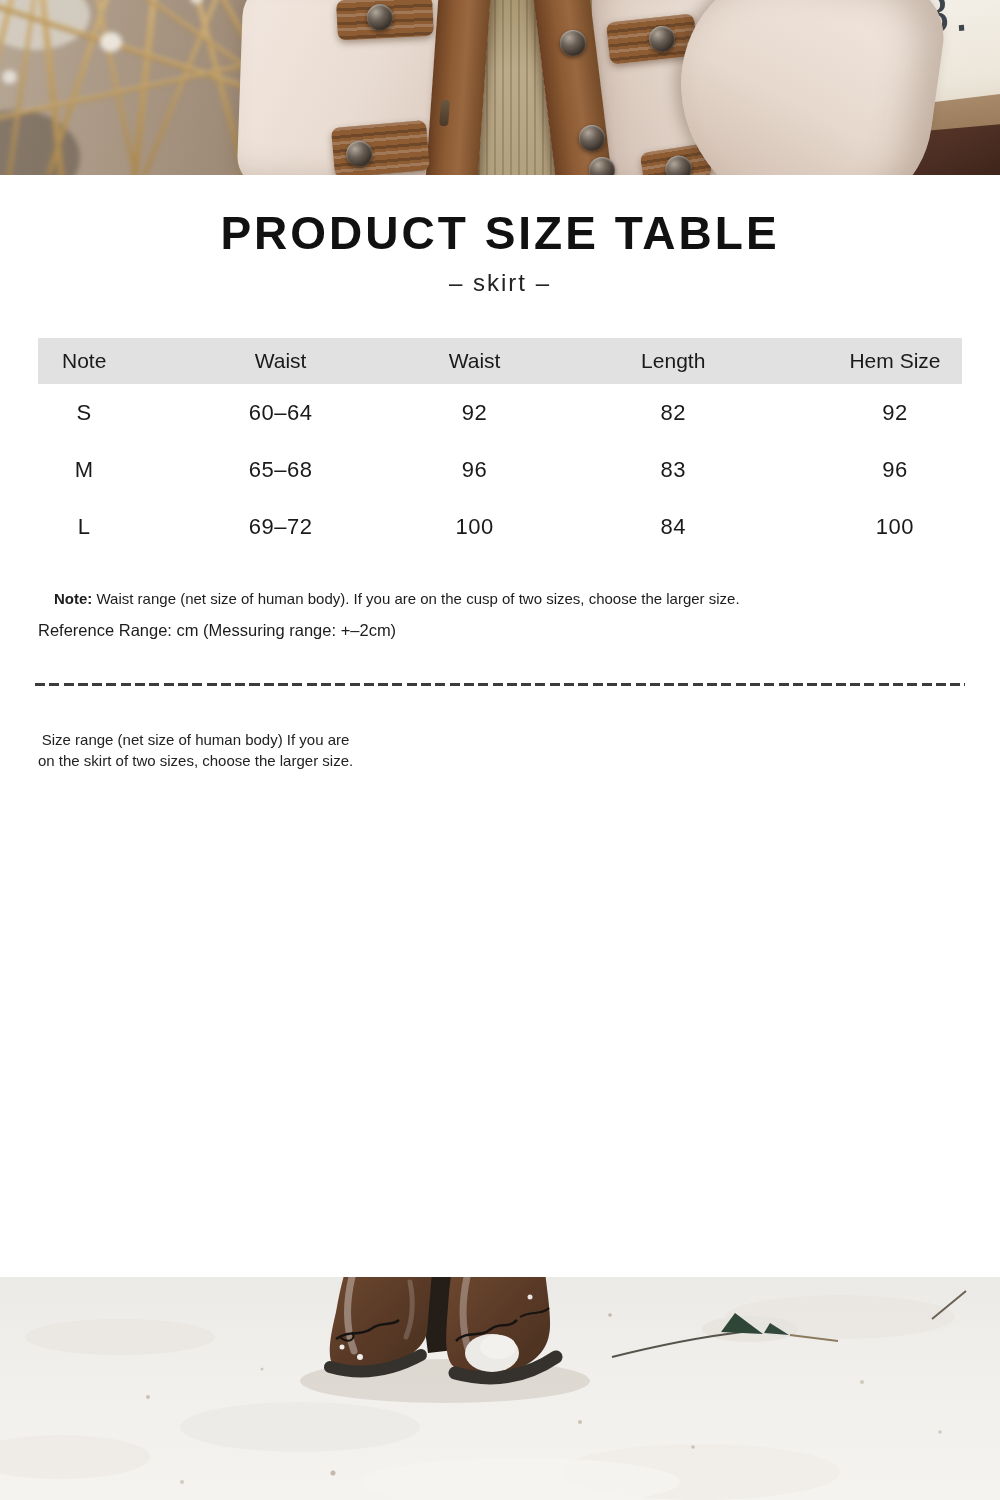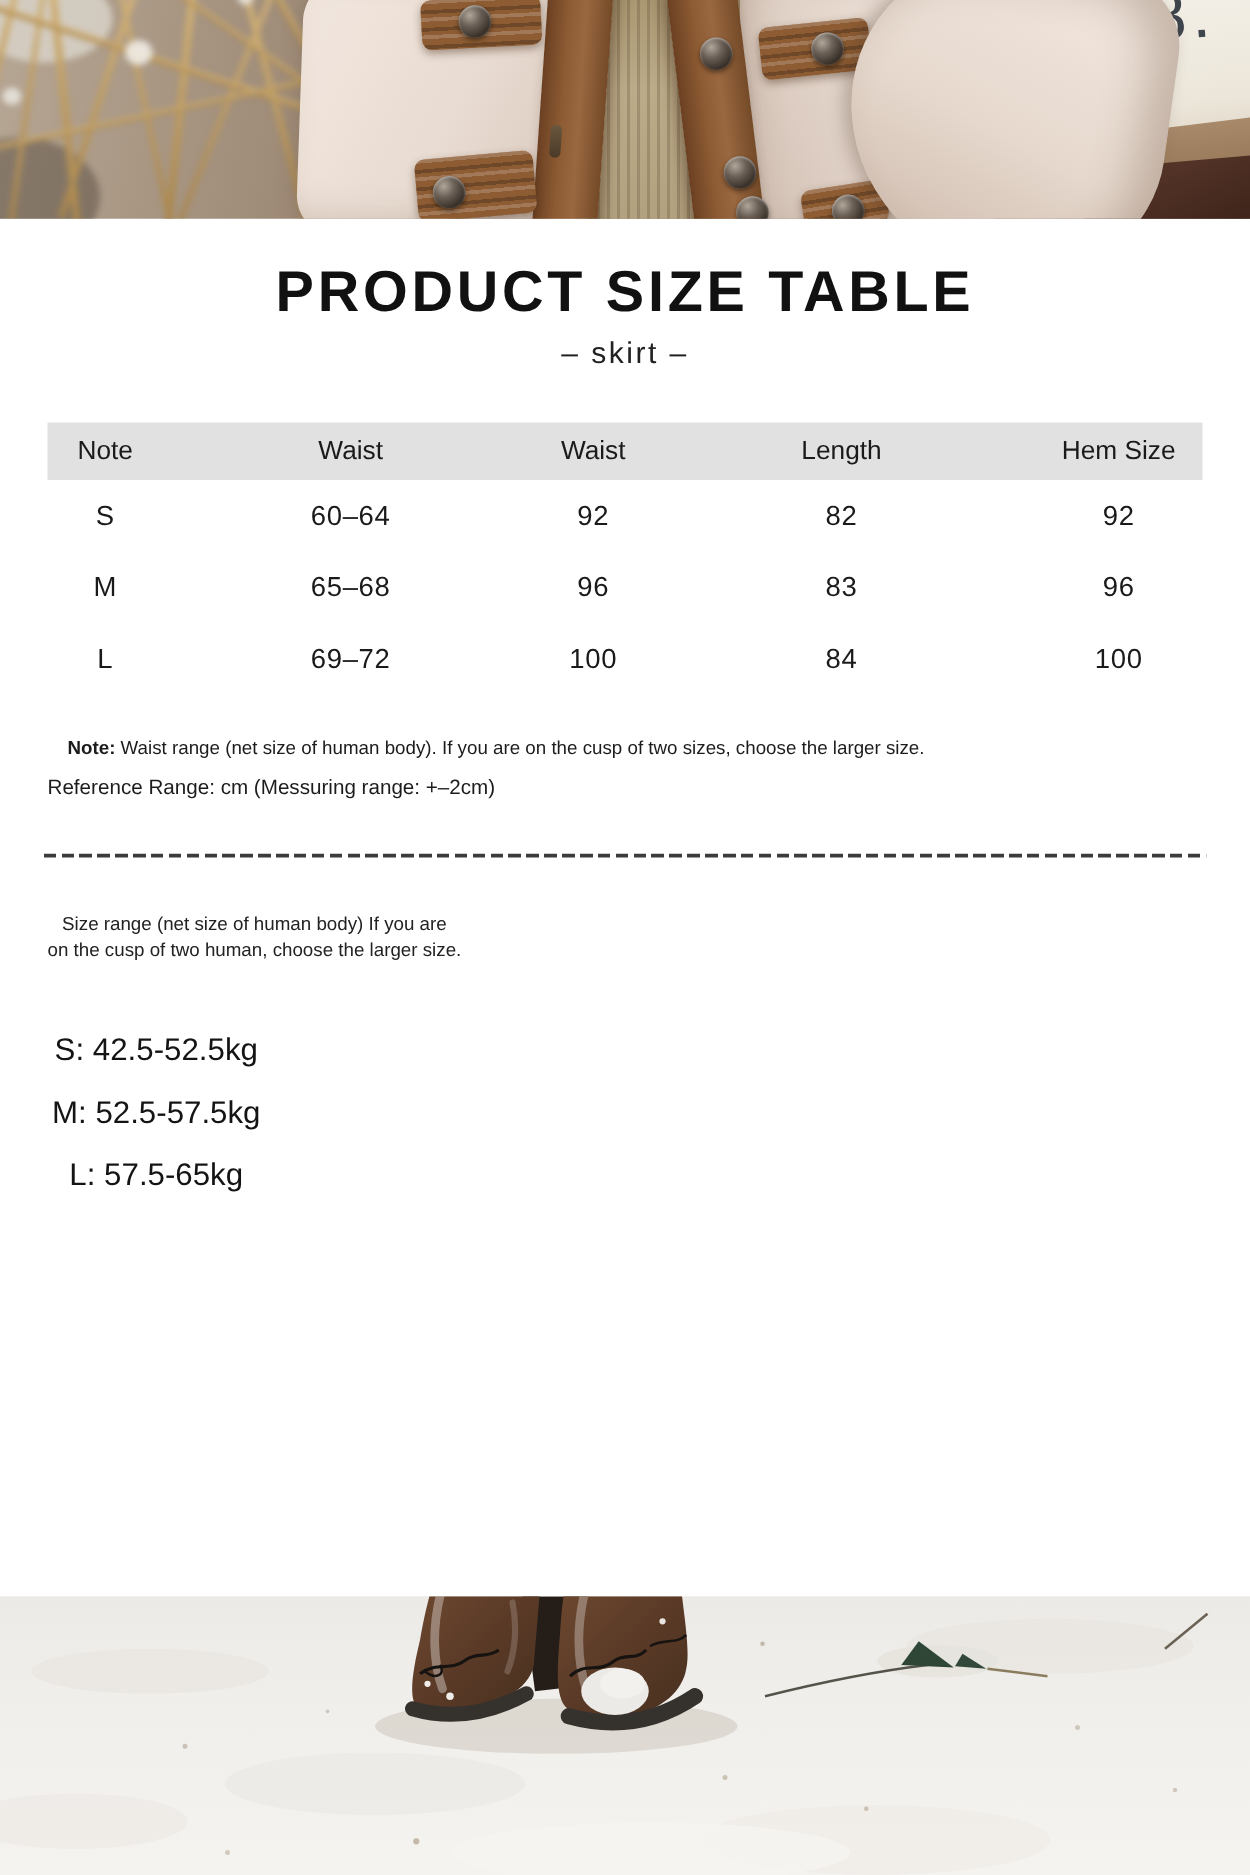--- a/index.html
+++ b/index.html
@@ -163,28 +163,23 @@
     </div>
   </div>
 
   <div class="note"><b>Note:</b><span> Waist range (net size of human body). If you are on the cusp of two sizes, choose the larger size.</span></div>
   <div class="note2">Reference Range: cm (Messuring range: +–2cm)</div>
 
   <div class="divider"></div>
 
   <div class="size-range">
     <div>Size range (net size of human body) If you are</div>
-    <div>on the cusp of two human, choose the larger size.</div>
-  </div>
-
-  <div class="weights">
-    <div><span>S:</span> <span>42.5-52.5kg</span></div>
-    <div><span>M:</span> <span>52.5-57.5kg</span></div>
-    <div><span>L:</span> <span>57.5-65kg</span></div>
-  </div>
+    <div>on the skirt of two sizes, choose the larger size.</div>
+  </div>
+
 
   <div class="photo-bottom">
     <svg width="1000" height="223" viewBox="0 0 1000 223" xmlns="http://www.w3.org/2000/svg">
       <defs>
         <linearGradient id="bootGrad" x1="0" y1="0" x2="1" y2="1">
           <stop offset="0" stop-color="#6d482f"></stop>
           <stop offset="0.5" stop-color="#5a3a27"></stop>
           <stop offset="1" stop-color="#48301f"></stop>
         </linearGradient>
       </defs>

